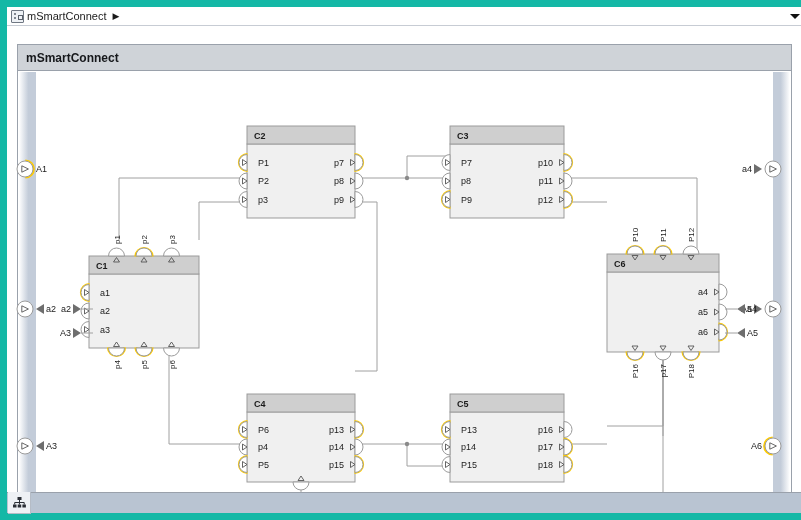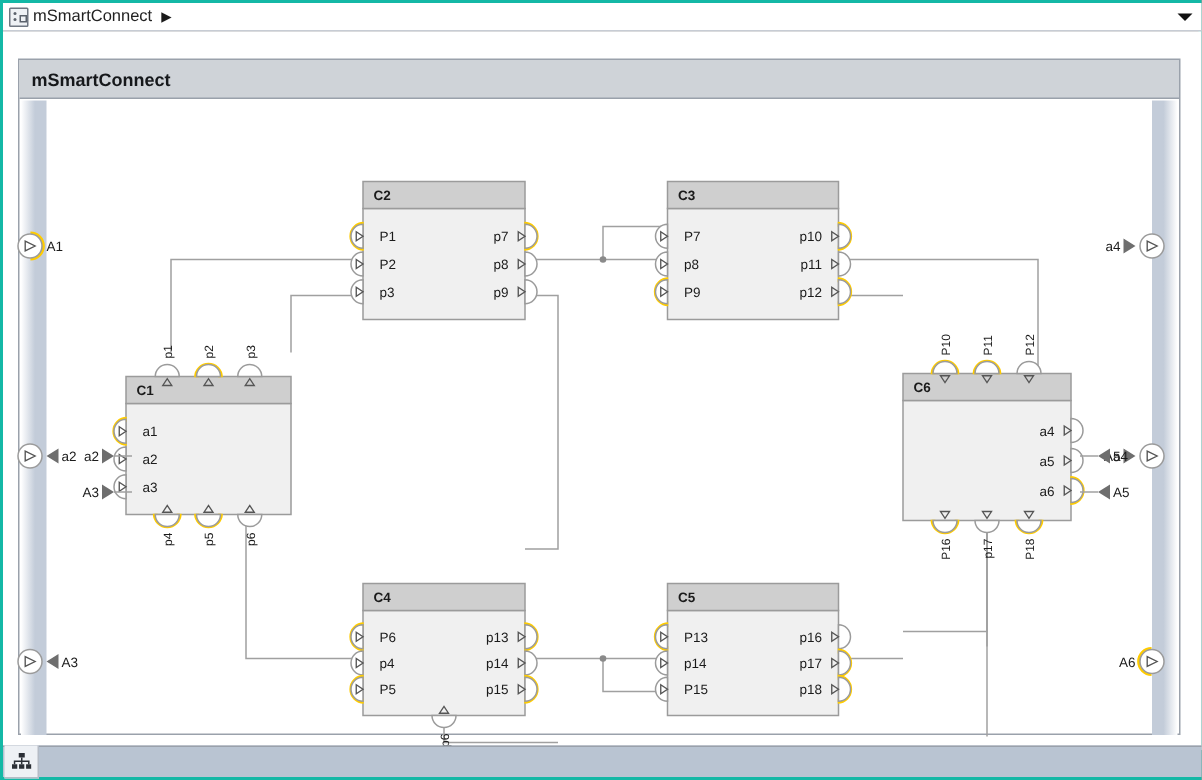--- a/index.html
+++ b/index.html
@@ -5,22 +5,22 @@
   html,body{margin:0;padding:0;}
   body{
     width:801px;height:520px;
     font-family:"Liberation Sans", sans-serif;
     background:#ffffff;
     overflow:hidden;
   }
   #app{
     position:relative;width:801px;height:520px;
     box-sizing:border-box;
-    border:2px solid #14b8a6;
-    background:#404040;
+    border:7px solid #14b8a6;
+    background:#fde047;
   }
   
   #breadcrumb-bar{
     position:absolute;left:0;top:0;width:799px;height:19px;
     background:#ffffff;
     border-bottom:1px solid #c7ccd4;
     display:flex;align-items:center;
     box-sizing:border-box;
   }
   .bc-icon{

